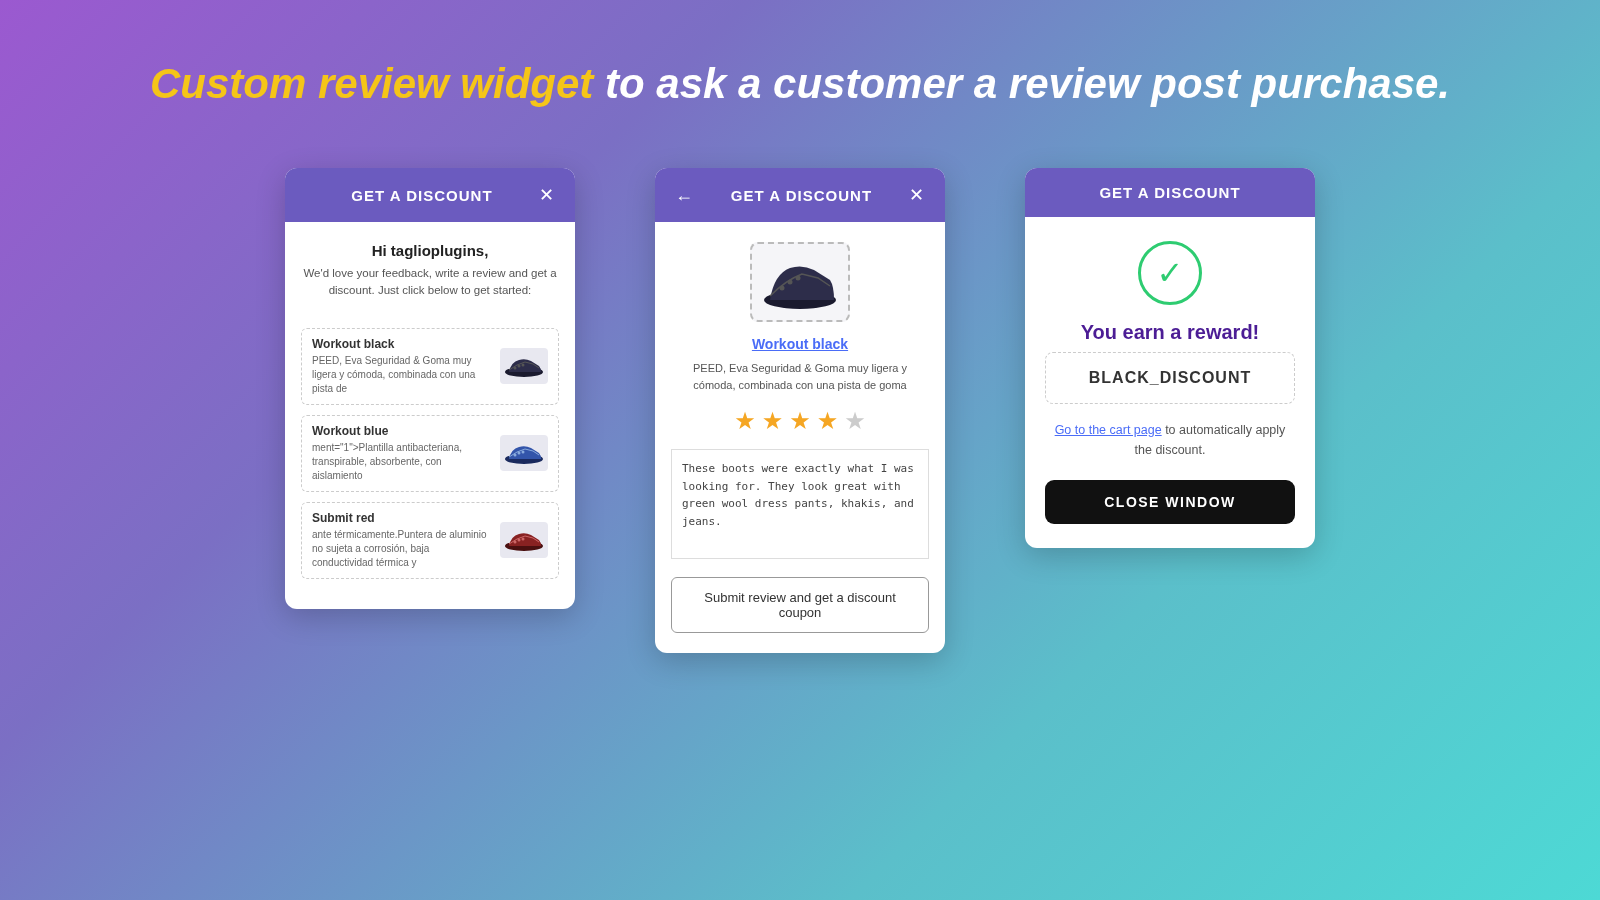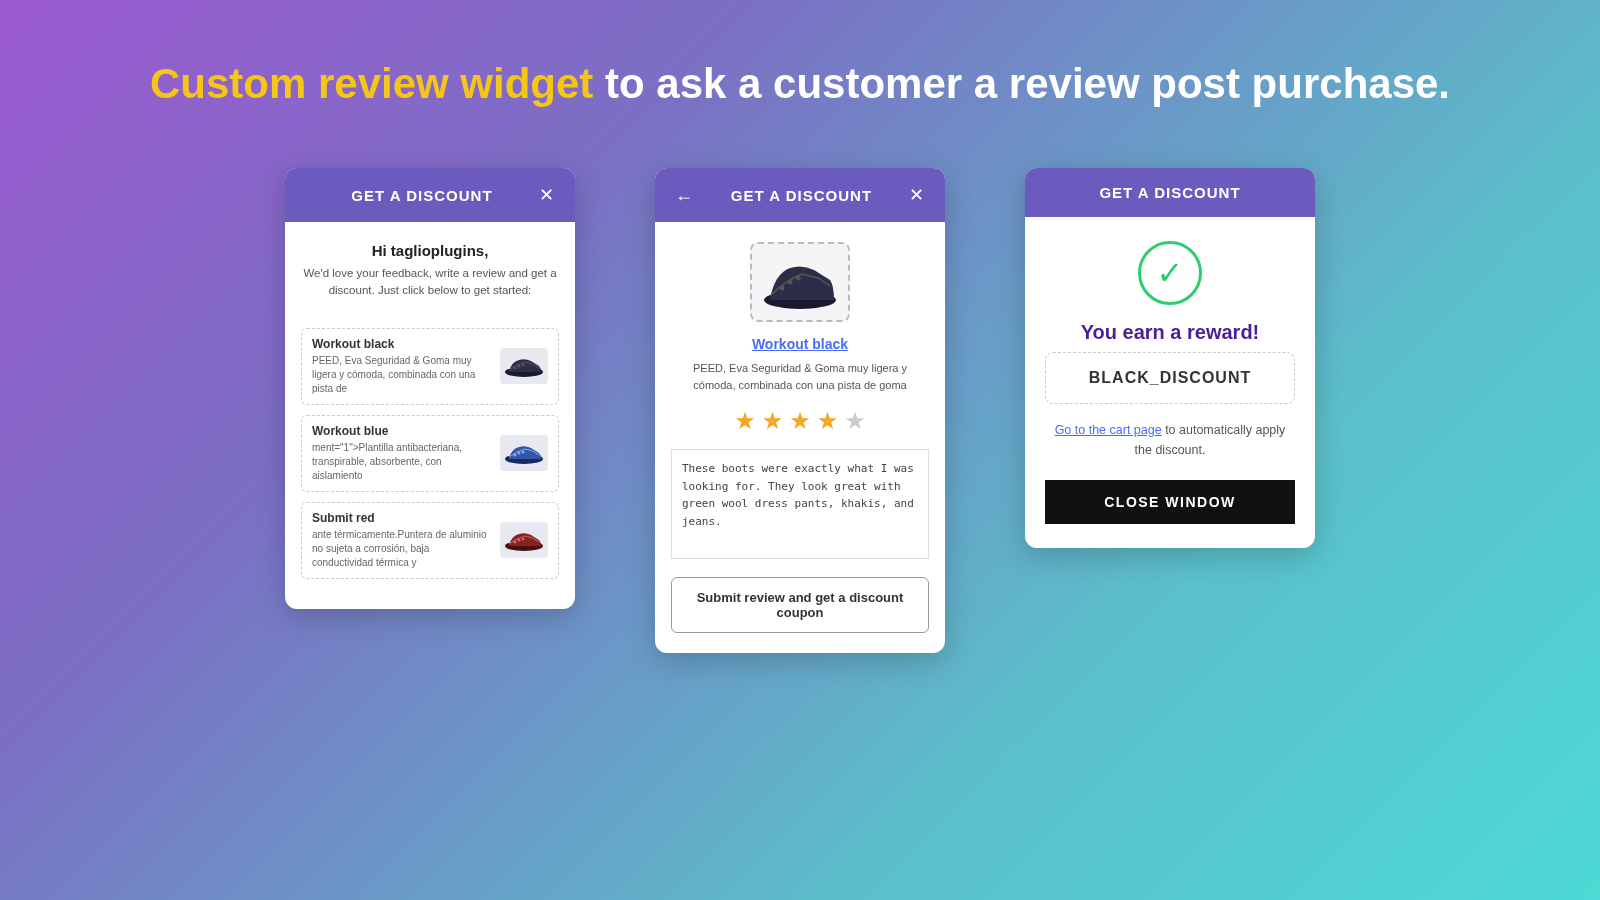--- a/index.html
+++ b/index.html
@@ -14,20 +14,21 @@
       flex-direction: column;
       align-items: center;
     }
 
     .page-title {
       margin-top: 60px;
       text-align: center;
       font-size: 42px;
       font-weight: 800;
       color: white;
+      font-style: italic;
     }
 
     .page-title .highlight {
       color: #f5c518;
     }
 
     .widgets-row {
       display: flex;
       flex-direction: row;
       gap: 80px;
@@ -208,21 +209,21 @@
     }
 
     .submit-button {
       width: 100%;
       padding: 12px;
       border: 1.5px solid #999;
       border-radius: 6px;
       background: white;
       color: #333;
       font-size: 13px;
-      font-weight: 700;
+      font-weight: 400;
       cursor: pointer;
       text-align: center;
     }
 
     
     .widget3-body {
       padding: 24px 20px;
       text-align: center;
     }
 
@@ -280,21 +281,21 @@
 
     .close-window-button {
       width: 100%;
       padding: 14px;
       background: #111;
       color: white;
       font-size: 14px;
       font-weight: 700;
       letter-spacing: 1.5px;
       border: none;
-      border-radius: 0;
+      border-radius: 9px;
       cursor: pointer;
       text-align: center;
     }
   </style>
 </head>
 <body>
 
 <h1 class="page-title">
   <span class="highlight">Custom review widget</span><span> to ask a customer a review post purchase.</span>
 </h1>

